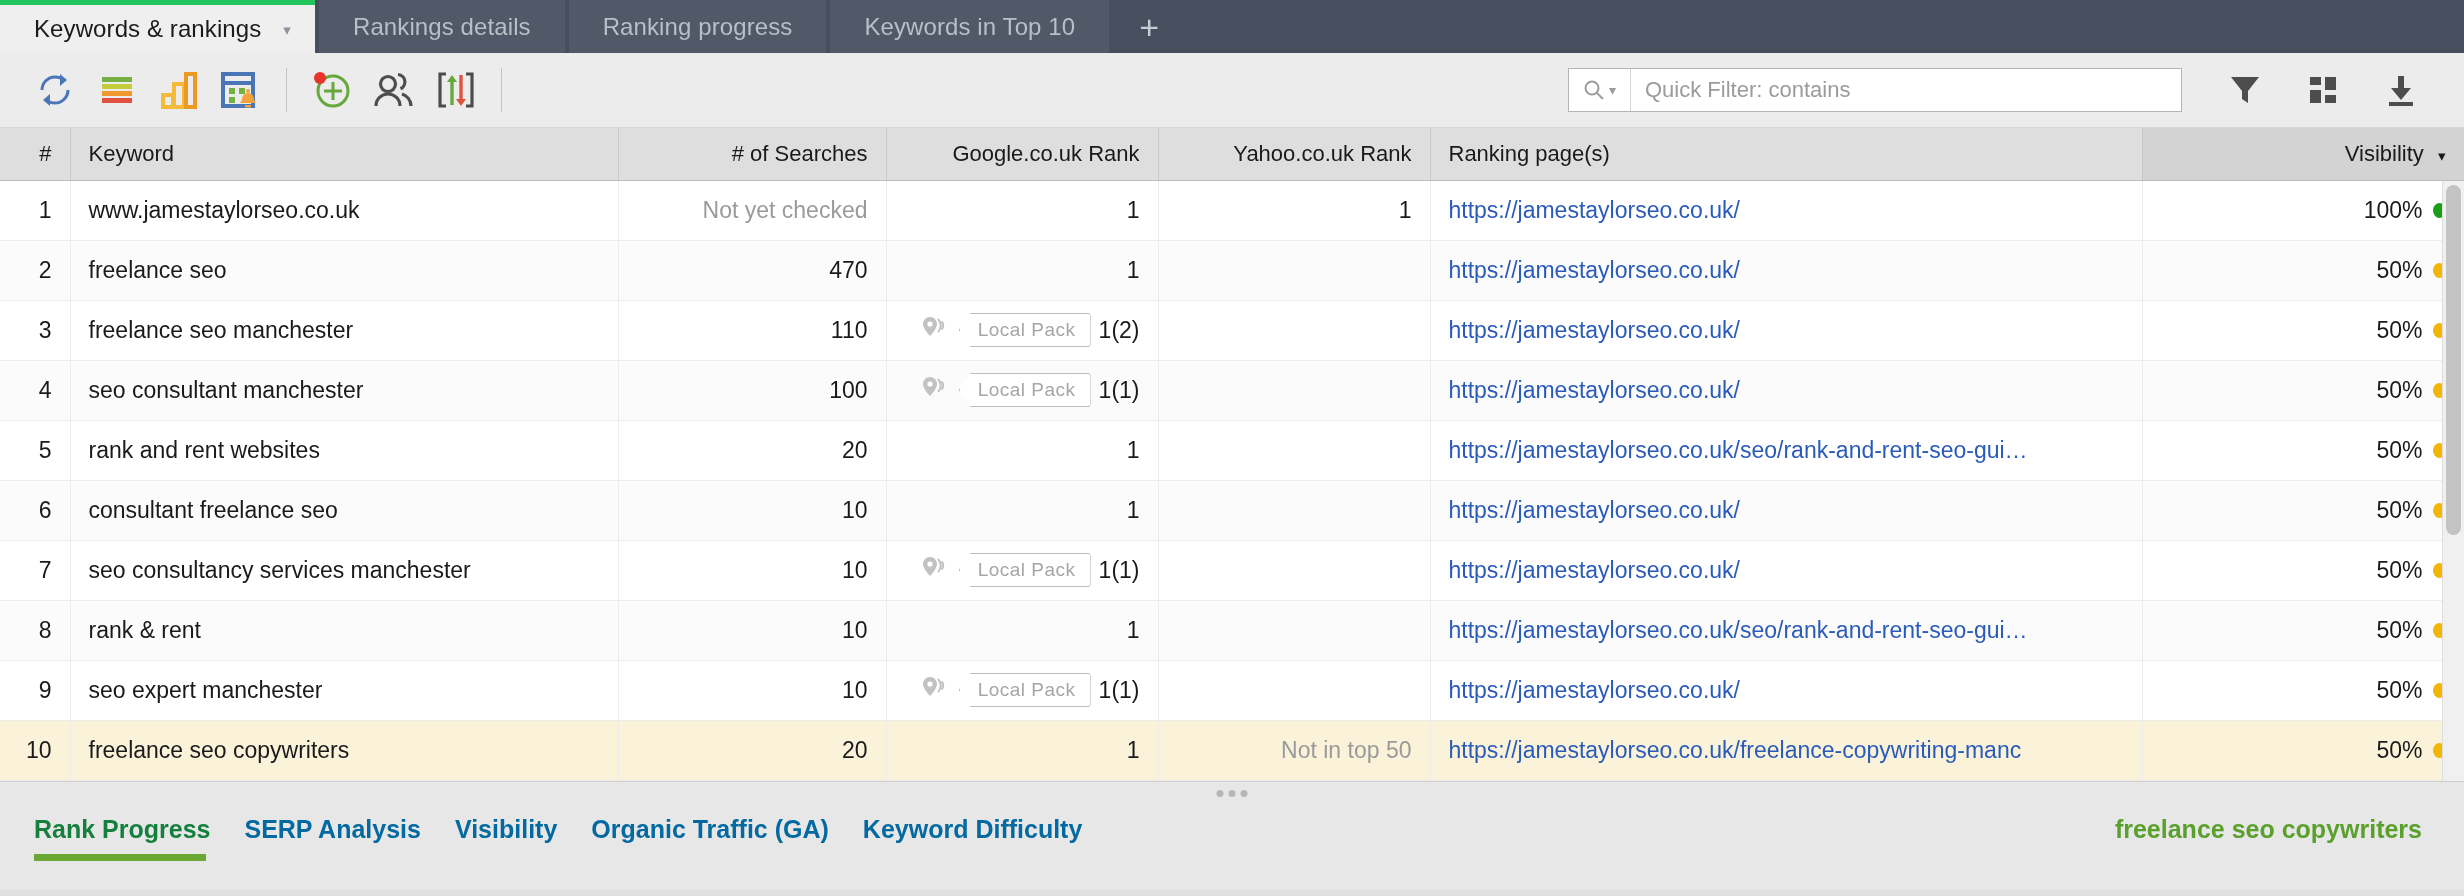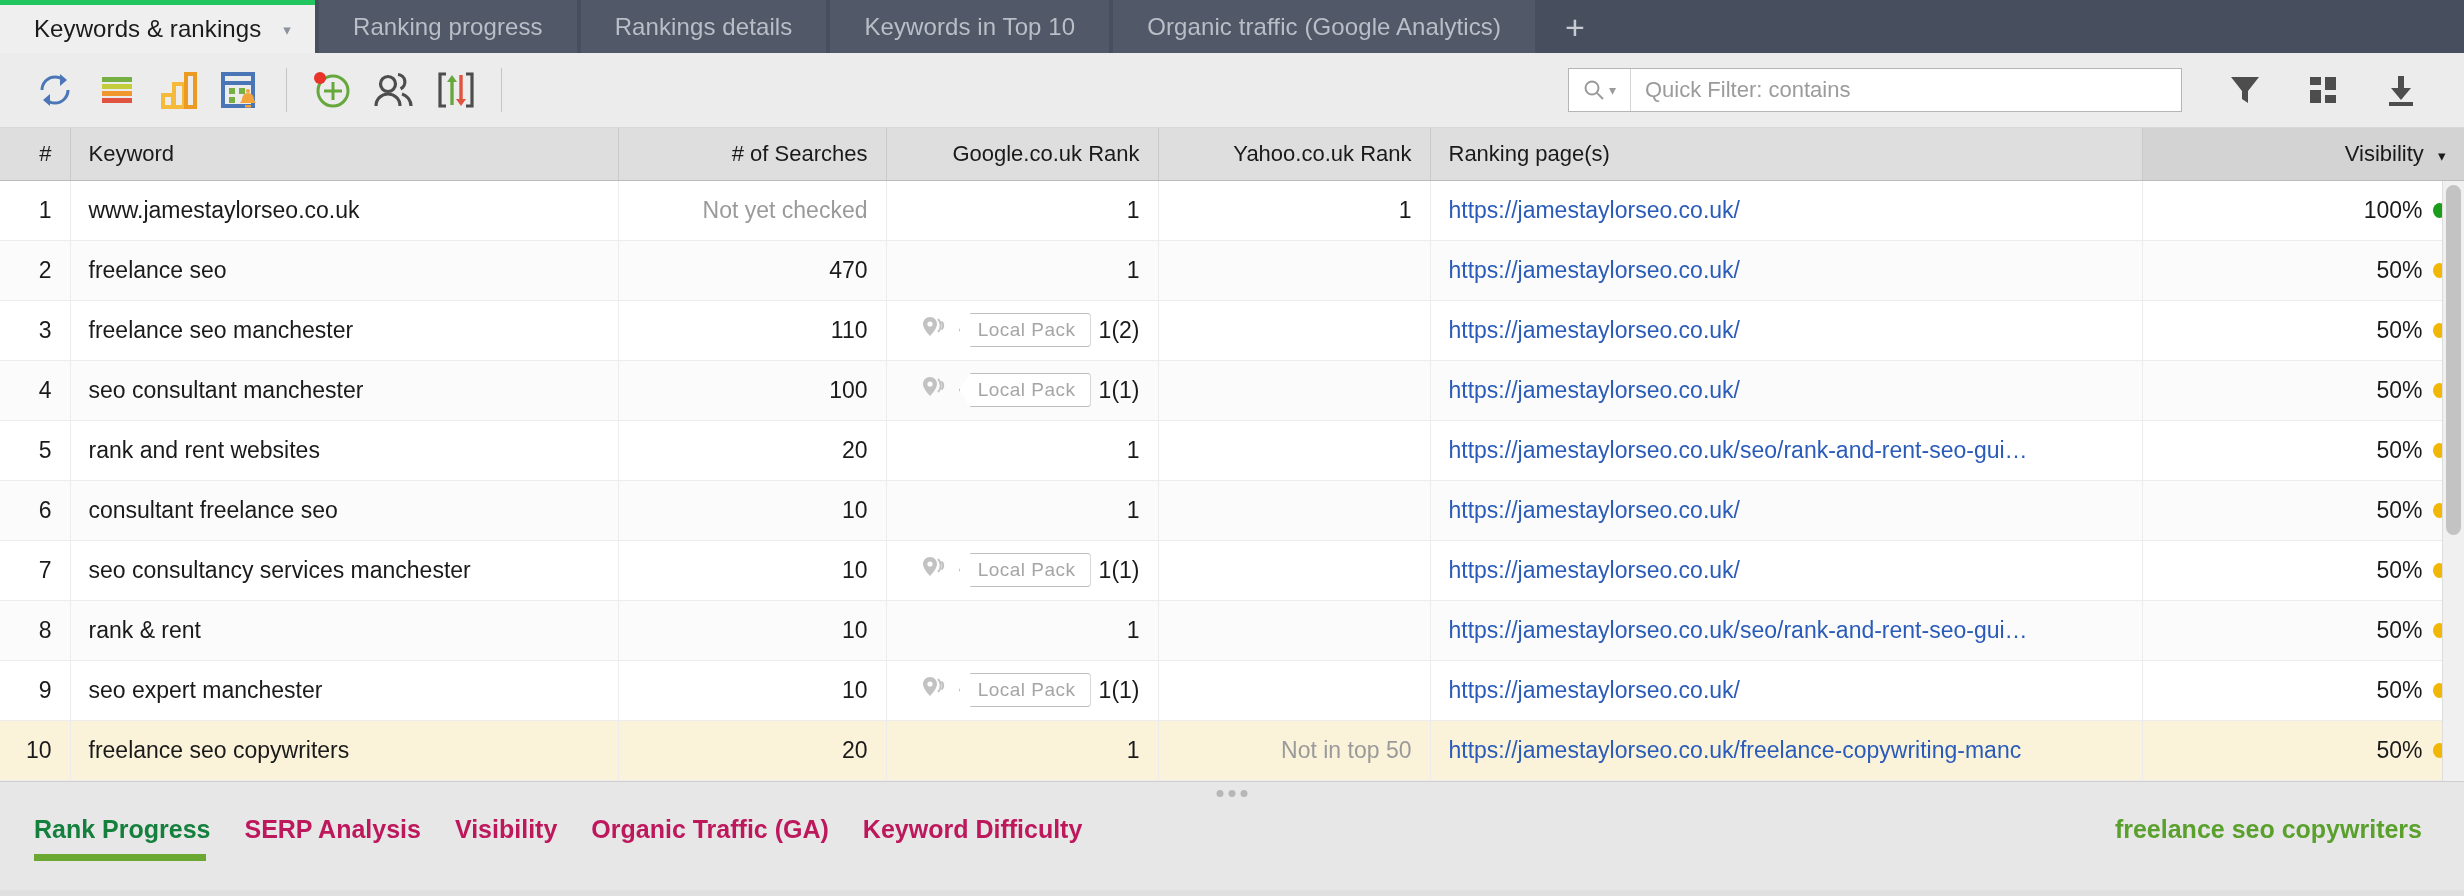--- a/index.html
+++ b/index.html
@@ -112,49 +112,46 @@
   }
   .grip {
     position:absolute; top:8px; left:50%; transform:translateX(-50%);
     display:flex; gap:5px;
   }
   .grip i { width:7px; height:7px; background:#b7b7b7; border-radius:50%; display:block; }
   .bottom-tabs {
     display:flex; align-items:center; height:72px; padding:22px 34px 0 34px; gap:34px;
     position:relative;
   }
-  .btab { font-size:25px; font-weight:bold; color:#be185d; white-space:nowrap; }
+  .btab { font-size:25px; font-weight:bold; color:#0369a1; white-space:nowrap; }
   .btab.active { color:#15803d; }
   .btab-spacer { flex:1 1 auto; }
   .btab-kw { font-size:25px; font-weight:bold; color:#5aa02c; padding-right:8px; }
   .underline-track { height:7px; background:#e7e7e7; position:relative; }
   .underline { position:absolute; left:34px; width:172px; height:7px; background:#6aa832; }
   .bottom-edge { position:absolute; left:0; right:0; bottom:0; height:6px; background:#e0e0e0; }
 </style>
 </head>
 <body>
 
 <div class="app">
 
   <div class="tabbar">
     <div class="tab active">
       <span>Keywords &amp; rankings</span>
       <span class="caret">▾</span>
     </div>
     <div class="tab">
+      <span>Rankings details</span>
+    </div>
+    <div class="tab">
       <span>Ranking progress</span>
-    </div>
-    <div class="tab">
-      <span>Rankings details</span>
     </div>
     <div class="tab">
       <span>Keywords in Top 10</span>
-    </div>
-    <div class="tab">
-      <span>Organic traffic (Google Analytics)</span>
     </div>
     <div class="tab-add">+</div>
   </div>
 
   <div class="toolbar">
 
     <div class="tool" title="Check rankings">
       <svg width="40" height="40" viewBox="0 0 40 40">
         <path d="M7 20a13 13 0 0 1 13-13 13 13 0 0 1 9.2 3.8" fill="none" stroke="#4a76b8" stroke-width="3"></path>
         <path d="M33 20a13 13 0 0 1-13 13 13 13 0 0 1-9.2-3.8" fill="none" stroke="#4a76b8" stroke-width="3"></path>

